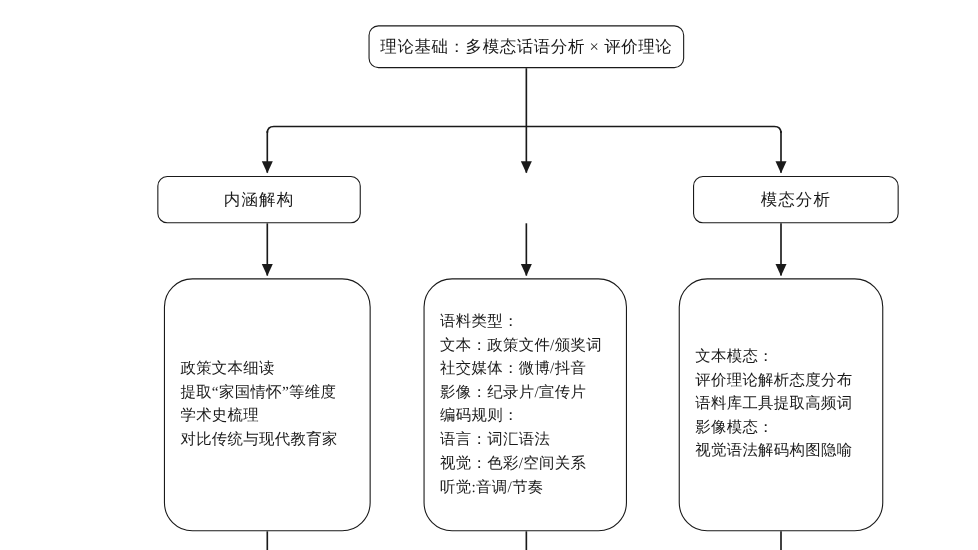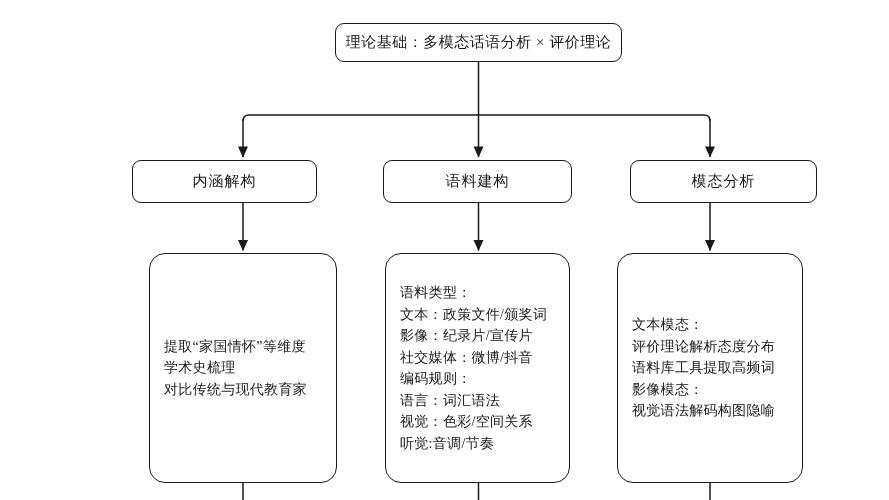--- a/index.html
+++ b/index.html
@@ -44,26 +44,26 @@
     letter-spacing: 0.5px;
     font-weight: 500;
   }
   .box.node-label {
     top: 160px; height: 43px;
     border-radius: 9px;
     font-size: 15px;
     letter-spacing: 1px;
     font-weight: 500;
   }
-  .box.label-1 { left: 100px; width: 185px; }
+  .box.label-1 { left: 111px; width: 185px; }
   .box.label-2 { left: 351px; width: 189px; }
   .box.label-3 { left: 598px; width: 187px; }
   .box.node-detail {
     top: 253px; height: 230px;
-    border-radius: 16px;
+    border-radius: 26px;
     flex-direction: column;
     align-items: flex-start;
     justify-content: center;
     padding: 0 10px 0 14px;
     font-size: 14px;
     font-weight: 500;
   }
   .box.detail-1 { left: 117px; width: 188px; }
   .box.detail-2 { left: 353px; width: 185px; }
   .box.detail-3 { left: 585px; width: 186px; text-align: right; }
@@ -99,34 +99,34 @@
     <path class="conn" d="M211 483 L211 500"></path>
     <path class="conn" d="M446.5 483 L446.5 500"></path>
     <path class="conn" d="M678 483 L678 500"></path>
 
     <path class="edge" d="M887.5 0 L887.5 500"></path>
   </svg>
 
   <div class="box node-root">理论基础：多模态话语分析 × 评价理论</div>
 
   <div class="box node-label label-1">内涵解构</div>
-  <div class="box node-label label-2">语料建构</div>
   <div class="box node-label label-3">模态分析</div>
 
   <div class="box node-detail detail-1">
+    <div class="ln">政策文本细读</div>
     <div class="ln">提取“家国情怀”等维度</div>
     <div class="ln">学术史梳理</div>
     <div class="ln">对比传统与现代教育家</div>
   </div>
 
   <div class="box node-detail detail-2">
     <div class="ln">语料类型：</div>
     <div class="ln">文本：政策文件/颁奖词</div>
+    <div class="ln">社交媒体：微博/抖音</div>
     <div class="ln">影像：纪录片/宣传片</div>
-    <div class="ln">社交媒体：微博/抖音</div>
     <div class="ln">编码规则：</div>
     <div class="ln">语言：词汇语法</div>
     <div class="ln">视觉：色彩/空间关系</div>
     <div class="ln">听觉:音调/节奏</div>
   </div>
 
   <div class="box node-detail detail-3">
     <div class="ln">文本模态：</div>
     <div class="ln">评价理论解析态度分布</div>
     <div class="ln">语料库工具提取高频词</div>

